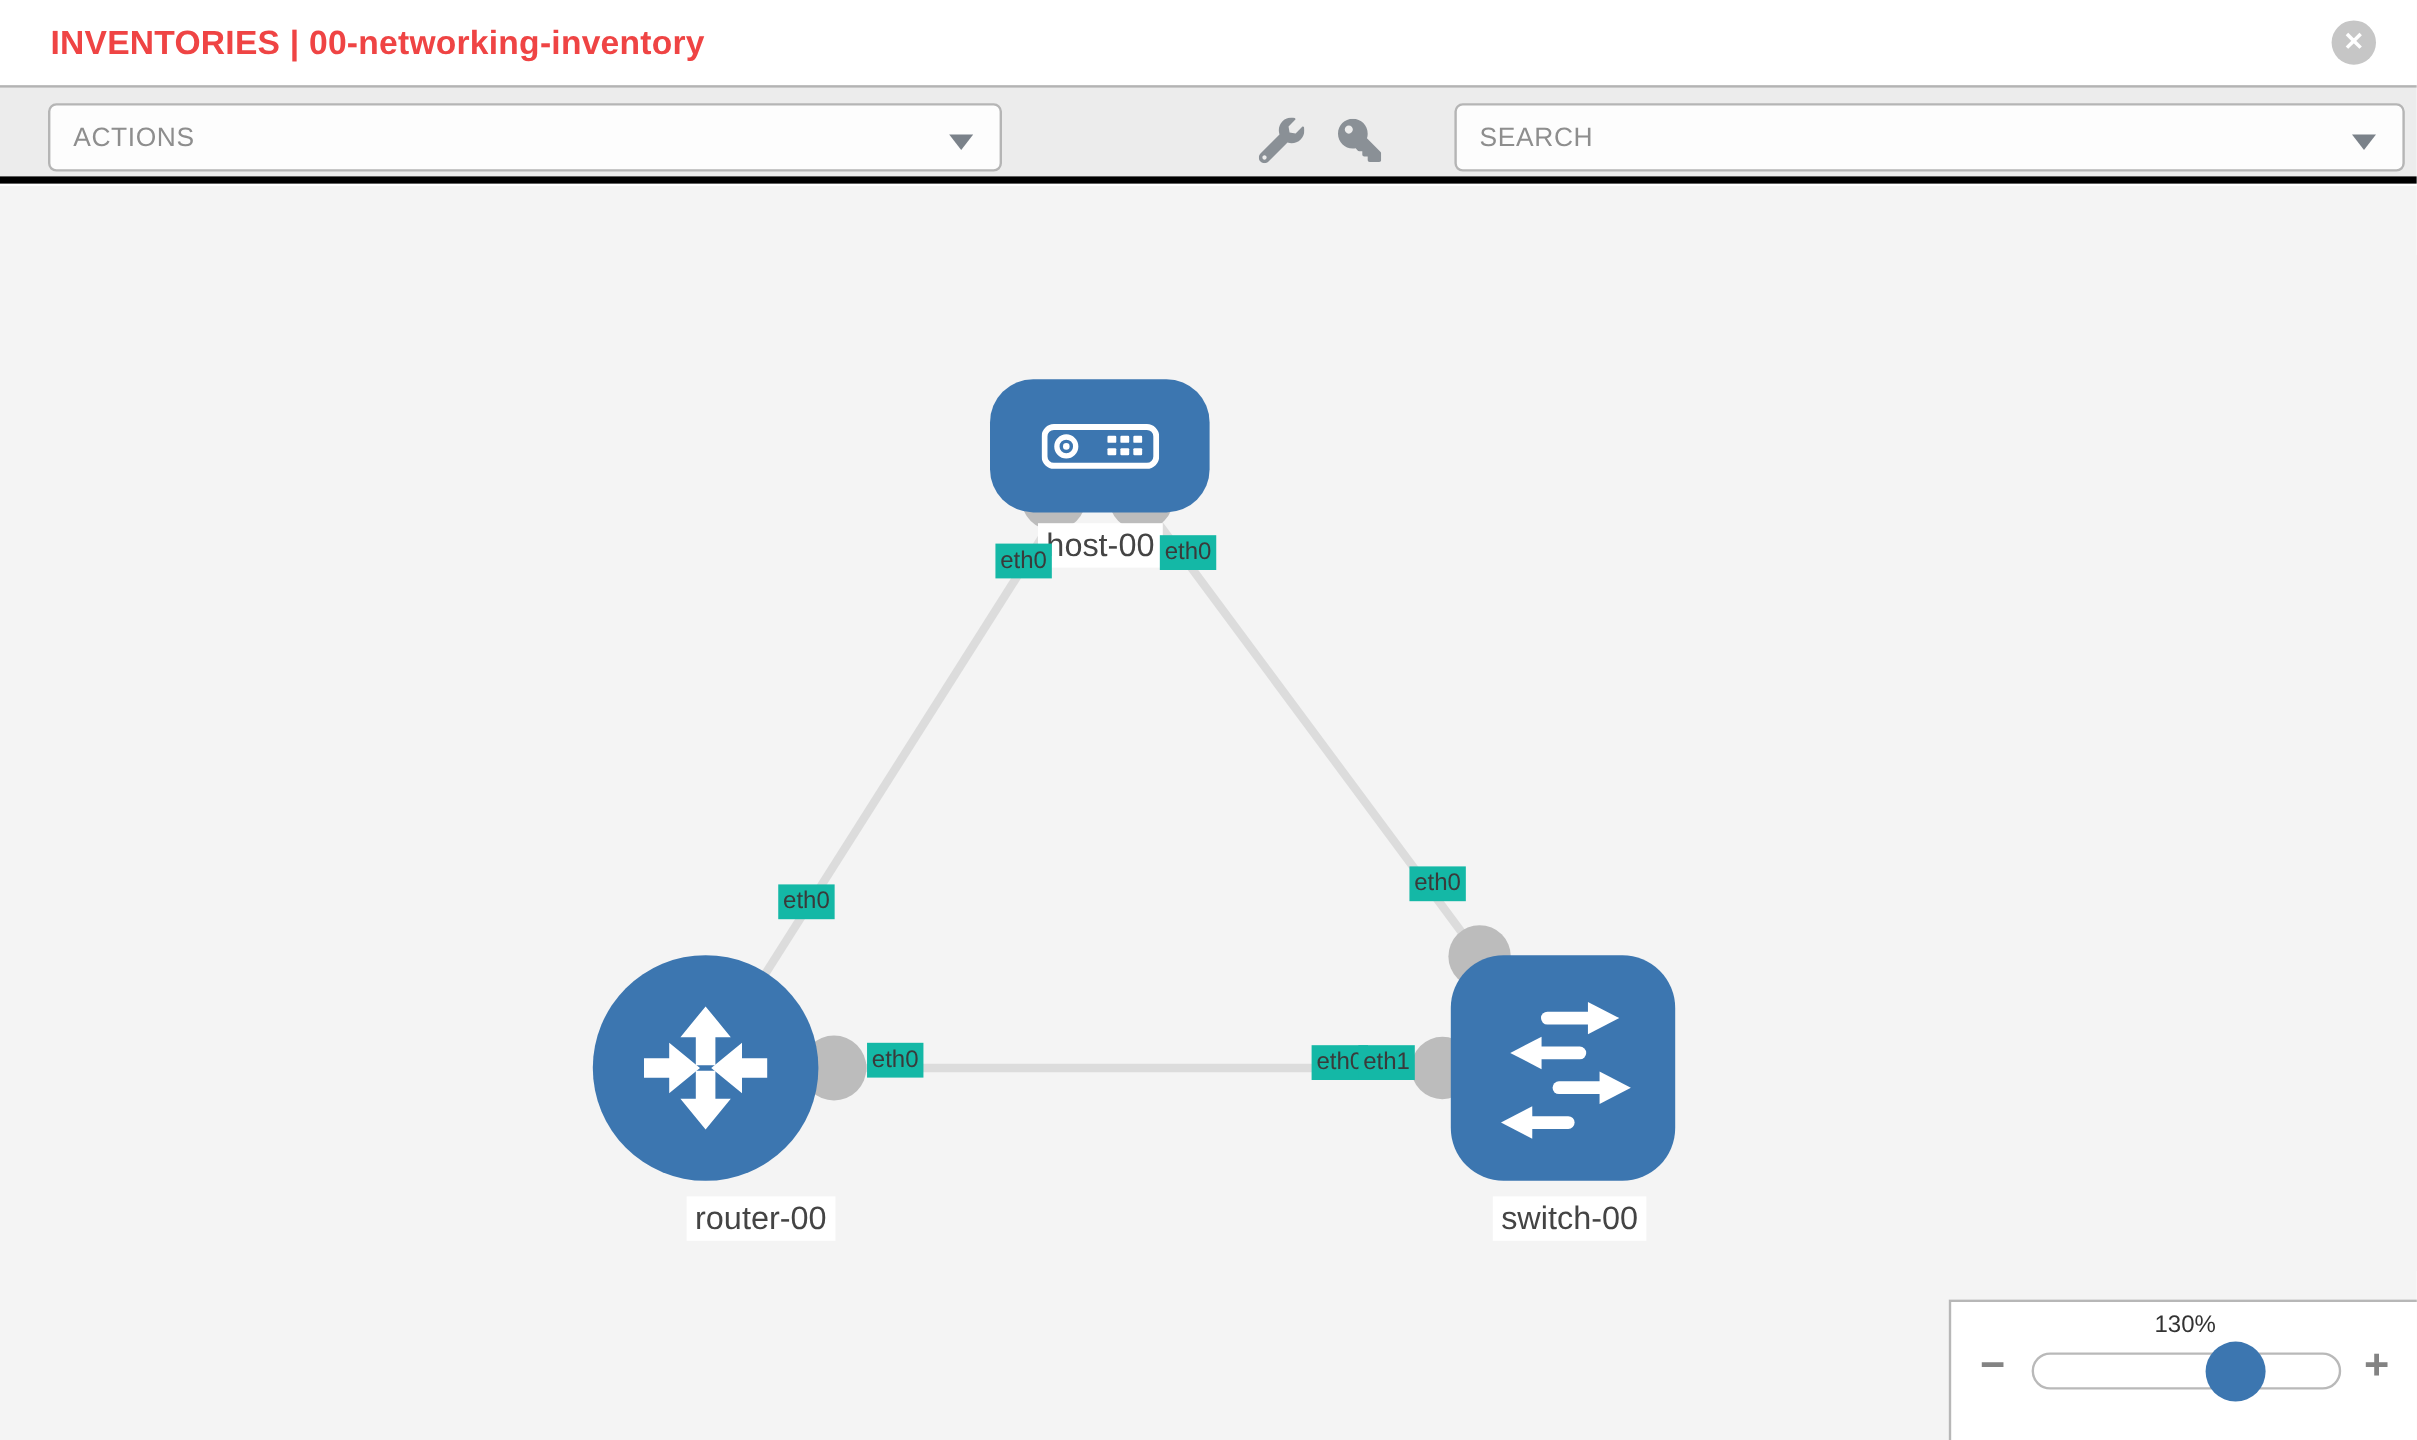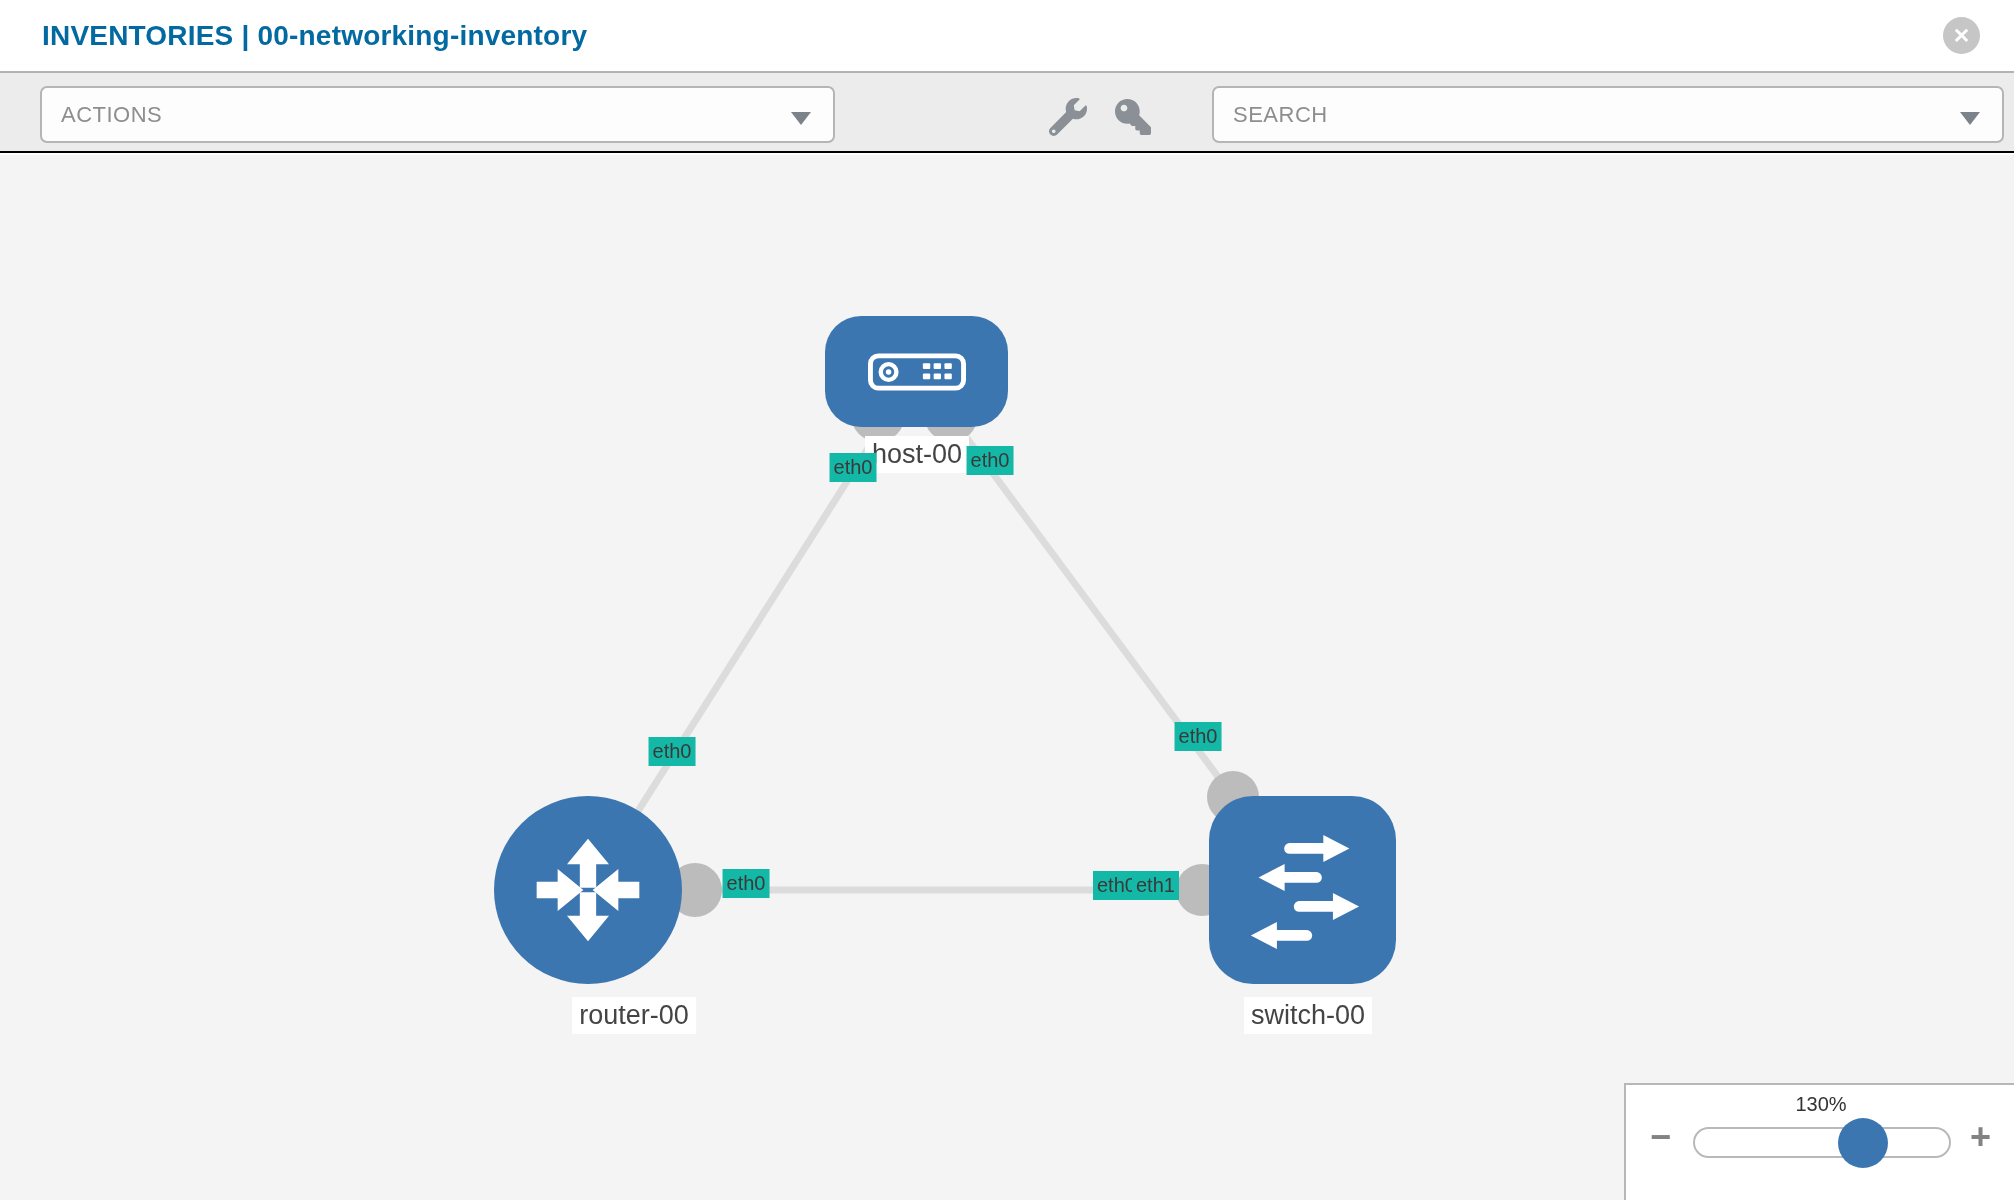--- a/index.html
+++ b/index.html
@@ -3,29 +3,29 @@
 <meta charset="utf-8">
 <style>
   * { box-sizing: border-box; margin: 0; padding: 0; }
   html, body { width: 2014px; height: 1200px; overflow: hidden; }
   body { font-family: "Liberation Sans", sans-serif; background: #fff; position: relative; }
   .app { position: absolute; inset: 0; width: 2014px; height: 1200px; }
 
   
   .header { position: absolute; left: 0; top: 0; width: 2014px; height: 71px; background: #ffffff; }
   .page-title { position: absolute; left: 42px; top: 0; height: 71px; line-height: 71px;
-                font-size: 28px; font-weight: bold; color: #0369a1; letter-spacing: 0.2px; }
+                font-size: 28px; font-weight: bold; color: #ef4444; letter-spacing: 0.2px; }
   .close-btn { position: absolute; right: 34px; top: 17px; width: 37px; height: 37px;
                border-radius: 50%; background: #c6c6c6; cursor: pointer;
                display: flex; align-items: center; justify-content: center; }
   .close-x { color: #ffffff; font-size: 21px; font-weight: bold; line-height: 1; }
 
   
   .toolbar { position: absolute; left: 0; top: 71px; width: 2014px; height: 82px;
-             background: #ececec; border-top: 2px solid #b3b3b3; border-bottom: 2px solid #000000; }
+             background: #ececec; border-top: 2px solid #b3b3b3; border-bottom: 6px solid #000000; }
   .select { position: absolute; top: 13px; height: 57px; background: #fdfdfd;
             border: 2px solid #b5b5b5; border-radius: 7px; display: flex; align-items: center;
             padding: 0 30px 0 19px; cursor: pointer; }
   .select-actions { left: 40px; width: 795px; }
   .select-search  { left: 1212px; width: 792px; }
   .select-label { font-size: 22px; color: #8e8e8e; letter-spacing: 0.5px; }
   .caret { position: absolute; right: 22px; top: 24px; width: 0; height: 0;
            border-left: 10px solid transparent; border-right: 10px solid transparent;
            border-top: 13px solid #7b828a; }
   .tool-btn { position: absolute; top: 22px; width: 44px; height: 44px; background: none;

